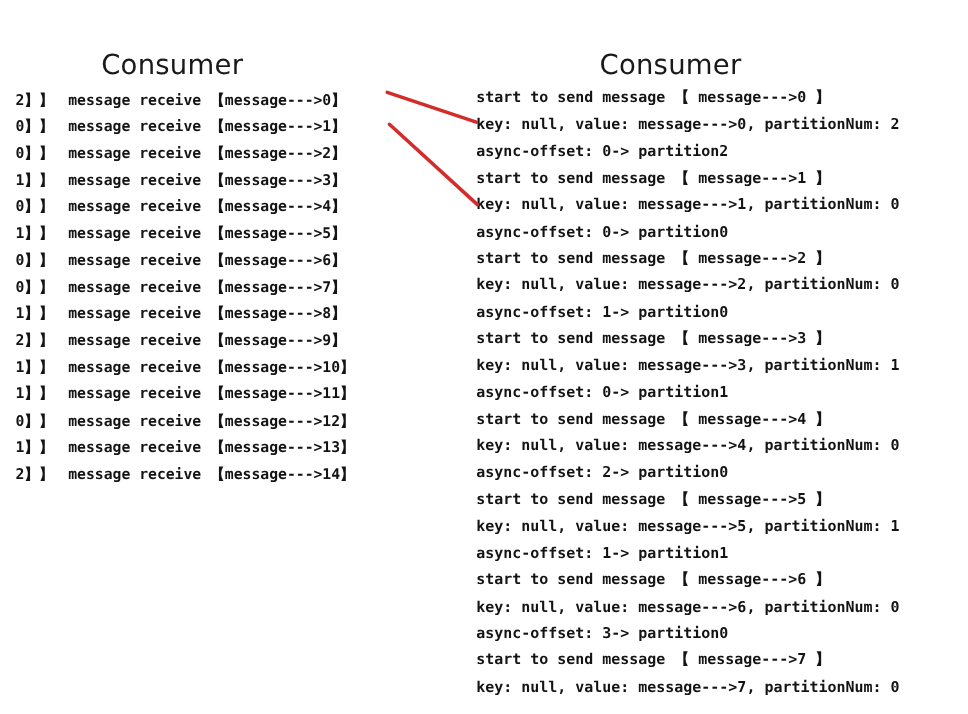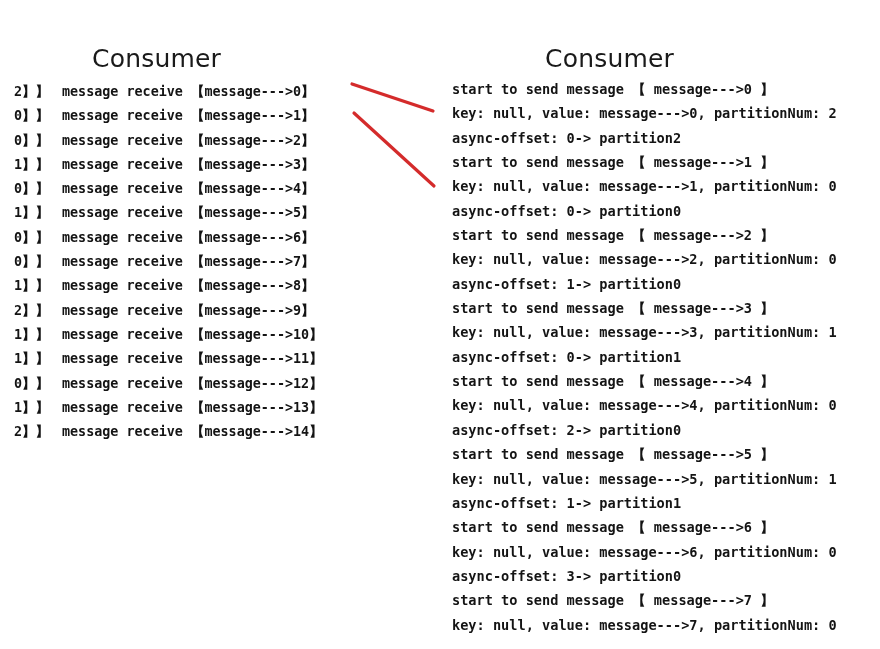--- a/index.html
+++ b/index.html
@@ -73,21 +73,20 @@
     left: 13px;
     width: 447px;
     font-size: 13.6px;
     line-height: 24.35px;
   }
 
   .log-line {
     display: block;
     height: 24.3px;
     white-space: pre;
-    margin-left: 19px;
   }
   #producer-log .log-line { height: 24.35px; }
 
   
   .c-line {
     display: flex;
     align-items: baseline;
     height: 24.3px;
   }
   .c-prefix {

